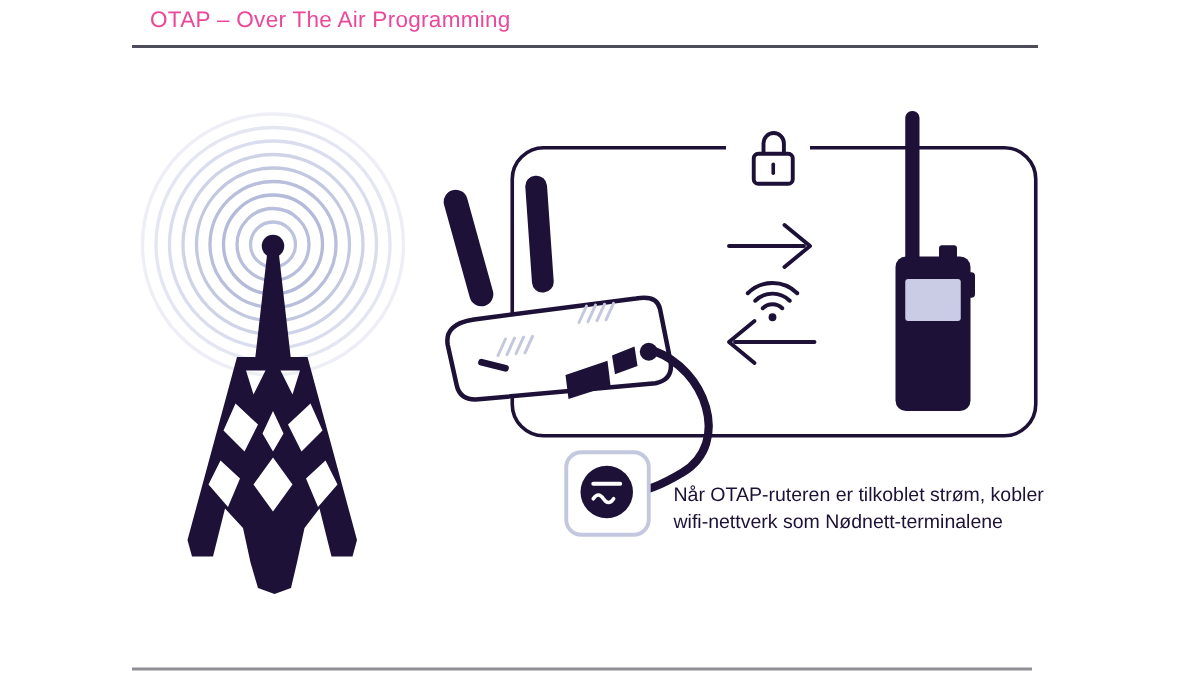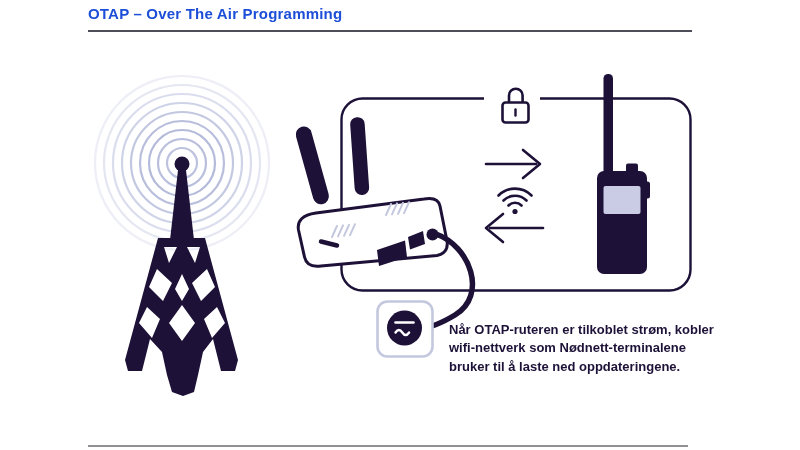--- a/index.html
+++ b/index.html
@@ -1,29 +1,29 @@
 <!DOCTYPE html>
 <html><head>
 <meta charset="utf-8">
 <style>
   html,body{margin:0;padding:0}
   body{
     width:800px;height:450px;position:relative;overflow:hidden;
     background:#ffffff;font-family:"Liberation Sans",sans-serif;
   }
   .title{
-    position:absolute;left:88px;top:5px;margin:0;
-    font-size:15px;font-weight:700;letter-spacing:.2px;color:#1d4ed8;
+    position:absolute;left:100px;top:5px;margin:0;
+    font-size:15px;font-weight:400;letter-spacing:.2px;color:#ec4899;
   }
   .divider-top{position:absolute;left:88px;top:30px;width:604px;height:2px;background:#4d4d5a}
   .divider-bottom{position:absolute;left:88px;top:445px;width:600px;height:2px;background:#8f8f96}
   svg.diagram{position:absolute;left:0;top:0}
   .caption{
     position:absolute;left:449px;top:321px;width:310px;
-    font-size:13px;line-height:18.4px;font-weight:700;color:#1d1137;
+    font-size:13px;line-height:18.4px;font-weight:400;color:#1d1137;
   }
   .caption div{white-space:nowrap}
 </style>
 </head>
 <body>
 
 <h1 class="title">OTAP – Over The Air Programming</h1>
 <div class="divider-top"></div>
 
 <svg class="diagram" width="800" height="450" viewBox="0 0 800 450" aria-hidden="true">
@@ -117,16 +117,15 @@
     <rect x="626" y="163.5" width="12" height="12" rx="2" fill="#1d1137"></rect>
     <rect x="642.5" y="181.5" width="7.5" height="17" rx="2.5" fill="#1d1137"></rect>
     <rect x="597" y="171" width="50" height="103" rx="7" fill="#1d1137"></rect>
     <rect x="603.5" y="186" width="37" height="28" rx="2" fill="#c9cce4"></rect>
   </g>
 </svg>
 
 <div class="caption">
   <div>Når OTAP-ruteren er tilkoblet strøm, kobler</div>
   <div>wifi-nettverk som Nødnett-terminalene</div>
-  <div>bruker til å laste ned oppdateringene.</div>
 </div>
 
 <div class="divider-bottom"></div>
 
 </body></html>

